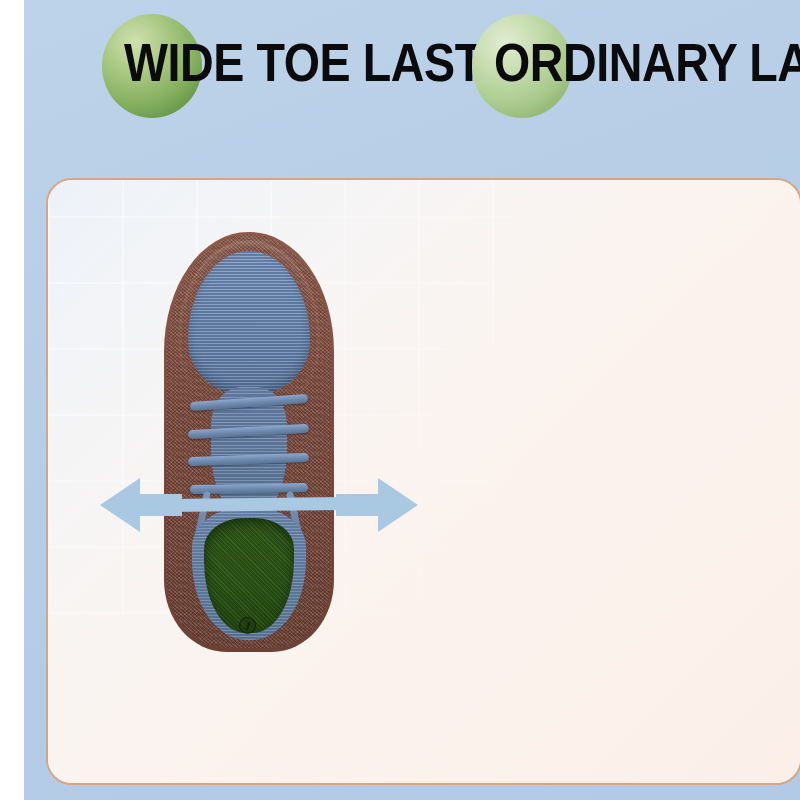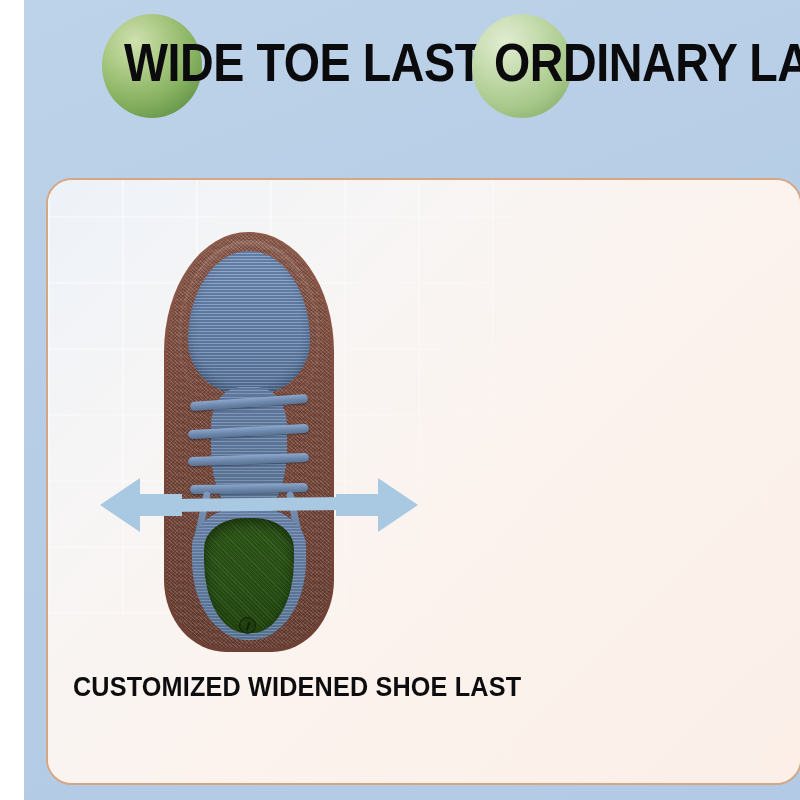--- a/index.html
+++ b/index.html
@@ -359,20 +359,17 @@
       </div>
 
       <div class="arrow-bridge"></div>
       <svg class="arrow left" viewBox="0 0 82 58">
         <polygon points="0,29 40,2 40,18 82,18 82,40 40,40 40,56"></polygon>
       </svg>
       <svg class="arrow right" viewBox="0 0 82 58">
         <polygon points="82,29 42,2 42,18 0,18 0,40 42,40 42,56"></polygon>
       </svg>
 
-      <div class="caption">
-        <span>CUSTOMIZED WIDENED SHOE LAST</span>
-      </div>
     </div>
 
 
   </div>
 </div>
 
 </body></html>

